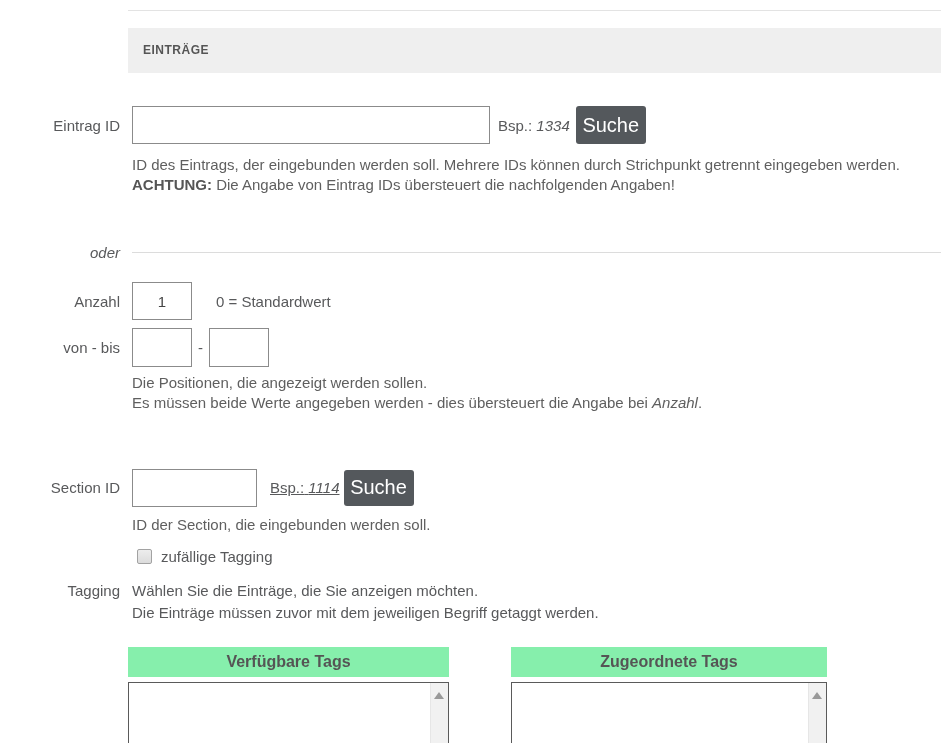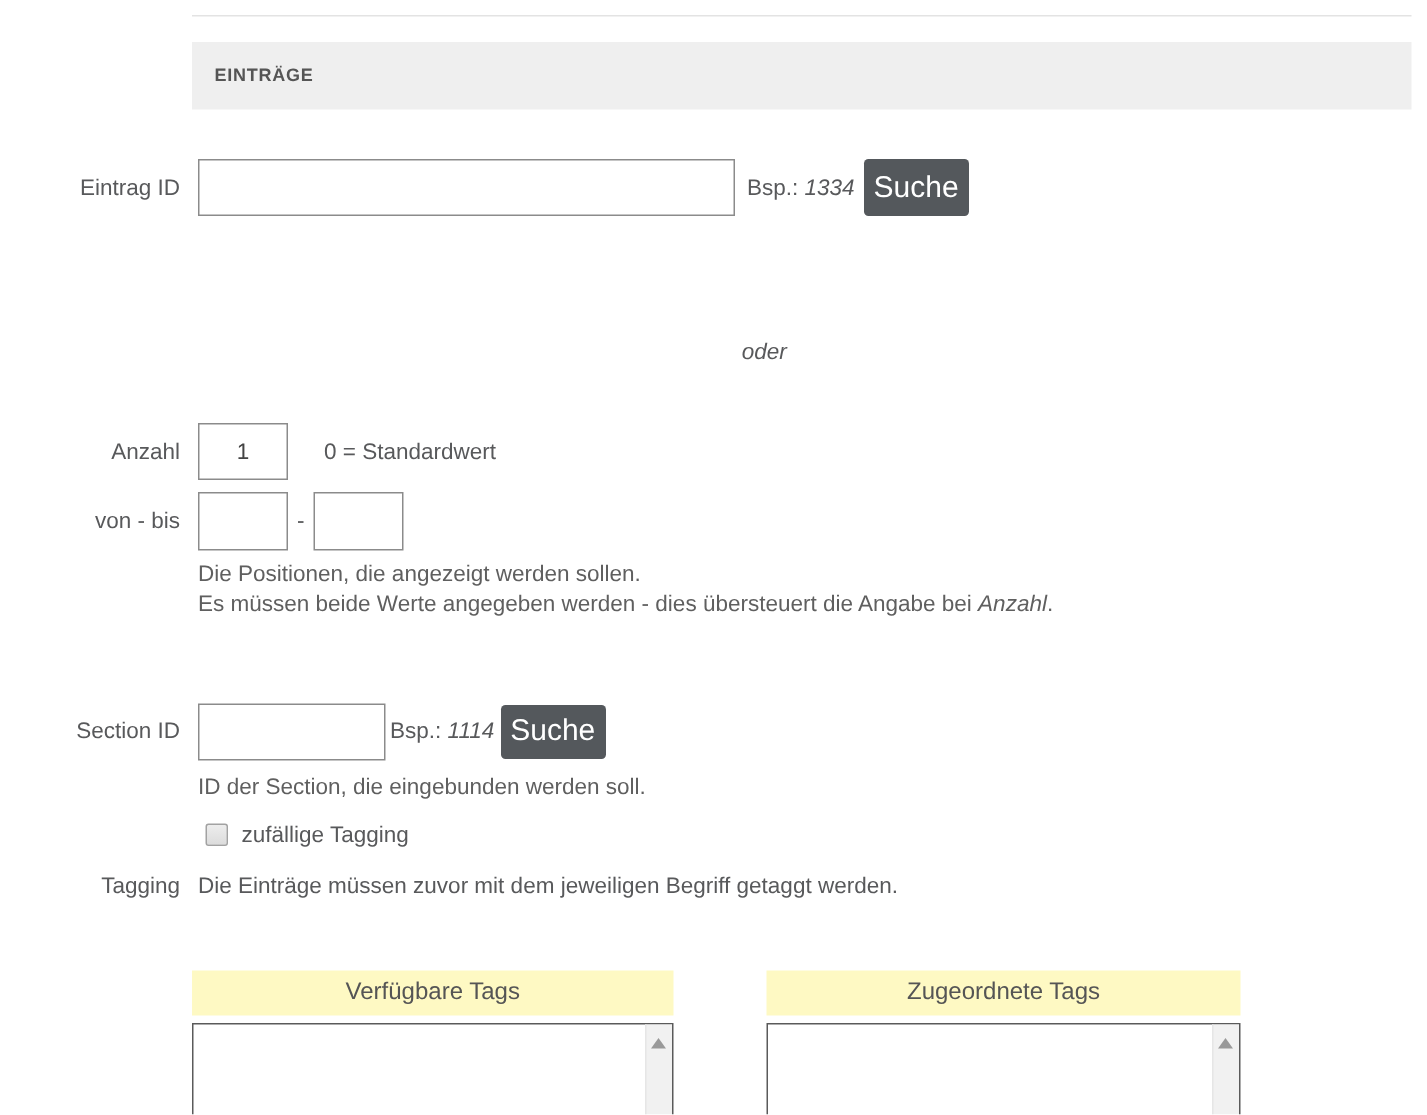--- a/index.html
+++ b/index.html
@@ -39,22 +39,22 @@
   .hint { margin-left:24px; color:#58595b; }
   .cbrow { position:absolute; left:137px; display:flex; align-items:center; }
   .cb {
     width:13px; height:13px; border:1px solid #a2a2a2; border-radius:2px;
     background:linear-gradient(#ededed,#dcdcdc); flex:none; cursor:pointer;
   }
   .cbrow span.cblabel { margin-left:9px; }
   .tagline { line-height:22px; }
   .tagsrow { position:absolute; left:128px; top:647px; display:flex; gap:62px; }
   .tagbox-header {
-    height:30px; background:#fef9c3; text-align:center; line-height:30px;
-    font-size:16px; color:#555555;
+    height:30px; background:#86efac; text-align:center; line-height:30px;
+    font-size:16px; color:#555555;font-weight:bold;
   }
   .tagbox-list {
     margin-top:5px; height:120px; border:1px solid #5a5a5a; background:#fff;
     position:relative; box-sizing:border-box;
   }
   .sb-track { position:absolute; top:0; right:0; bottom:0; width:17px; background:#f1f1f1; border-left:1px solid #e6e6e6; }
   .sb-up {
     position:absolute; top:9px; left:3px; width:0; height:0;
     border-left:5px solid transparent; border-right:5px solid transparent;
     border-bottom:7px solid #999999;
@@ -70,22 +70,26 @@
   <div class="band">EINTRÄGE</div>
 
   <div class="row" style="top:106px;height:38px;">
     <span class="gutter">Eintrag ID</span>
     <input type="text" class="text w-big" value="" style="">
     <span class="bsp"><span>Bsp.:</span>
       <span class="ex">1334</span></span>
     <button class="btn" style="margin-left:6px;">Suche</button>
   </div>
 
+  <div class="help" style="top:155px;">
+    <div><span>ID des Eintrags, der eingebunden werden soll. Mehrere IDs können durch Strichpunkt getrennt eingegeben werden.</span></div>
+    <div><b>ACHTUNG:</b><span> Die Angabe von Eintrag IDs übersteuert die nachfolgenden Angaben!</span></div>
+  </div>
 
-  <div class="row" style="top:226px;height:20px;flex-direction:column;">
+  <div class="row" style="top:242px;height:20px;">
     <span class="gutter italic">oder</span>
     <span class="oder-line"></span>
   </div>
 
   <div class="row" style="top:282px;height:38px;">
     <span class="gutter">Anzahl</span>
     <input type="text" class="text w-small" value="1" style="">
     <span class="hint">0 = Standardwert</span>
   </div>
 
@@ -97,37 +101,38 @@
   </div>
 
   <div class="help" style="top:373px;">
     <div><span>Die Positionen, die angezeigt werden sollen.</span></div>
     <div><span>Es müssen beide Werte angegeben werden - dies übersteuert die Angabe bei </span><i>Anzahl</i><span>.</span></div>
   </div>
 
   <div class="row" style="top:468px;height:39px;">
     <span class="gutter">Section ID</span>
     <input type="text" class="text w-mid" value="" style="">
-    <span class="bsp" style="margin-left:3px;"><span>Bsp.:</span>
+    <span class="bsp" style="margin-left:13px;text-decoration:underline;"><span>Bsp.:</span>
       <span class="ex">1114</span></span>
     <button class="btn small" style="margin-left:4px;">Suche</button>
   </div>
 
   <div class="help" style="top:515px;">
     <div><span>ID der Section, die eingebunden werden soll.</span></div>
   </div>
 
   <div class="cbrow" style="top:547px;height:18px;">
     <span class="cb"></span>
     <span class="cblabel">zufällige Tagging</span>
   </div>
 
   <div class="row" style="top:580px;align-items:flex-start;">
     <span class="gutter tagline">Tagging</span>
     <div>
+      <div class="tagline">Wählen Sie die Einträge, die Sie anzeigen möchten.</div>
       <div class="tagline">Die Einträge müssen zuvor mit dem jeweiligen Begriff getaggt werden.</div>
     </div>
   </div>
 
   <div class="tagsrow">
     <div style="width:321px;">
       <div class="tagbox-header">Verfügbare Tags</div>
       <div class="tagbox-list">
         <div class="sb-track">
           <div class="sb-up"></div>

